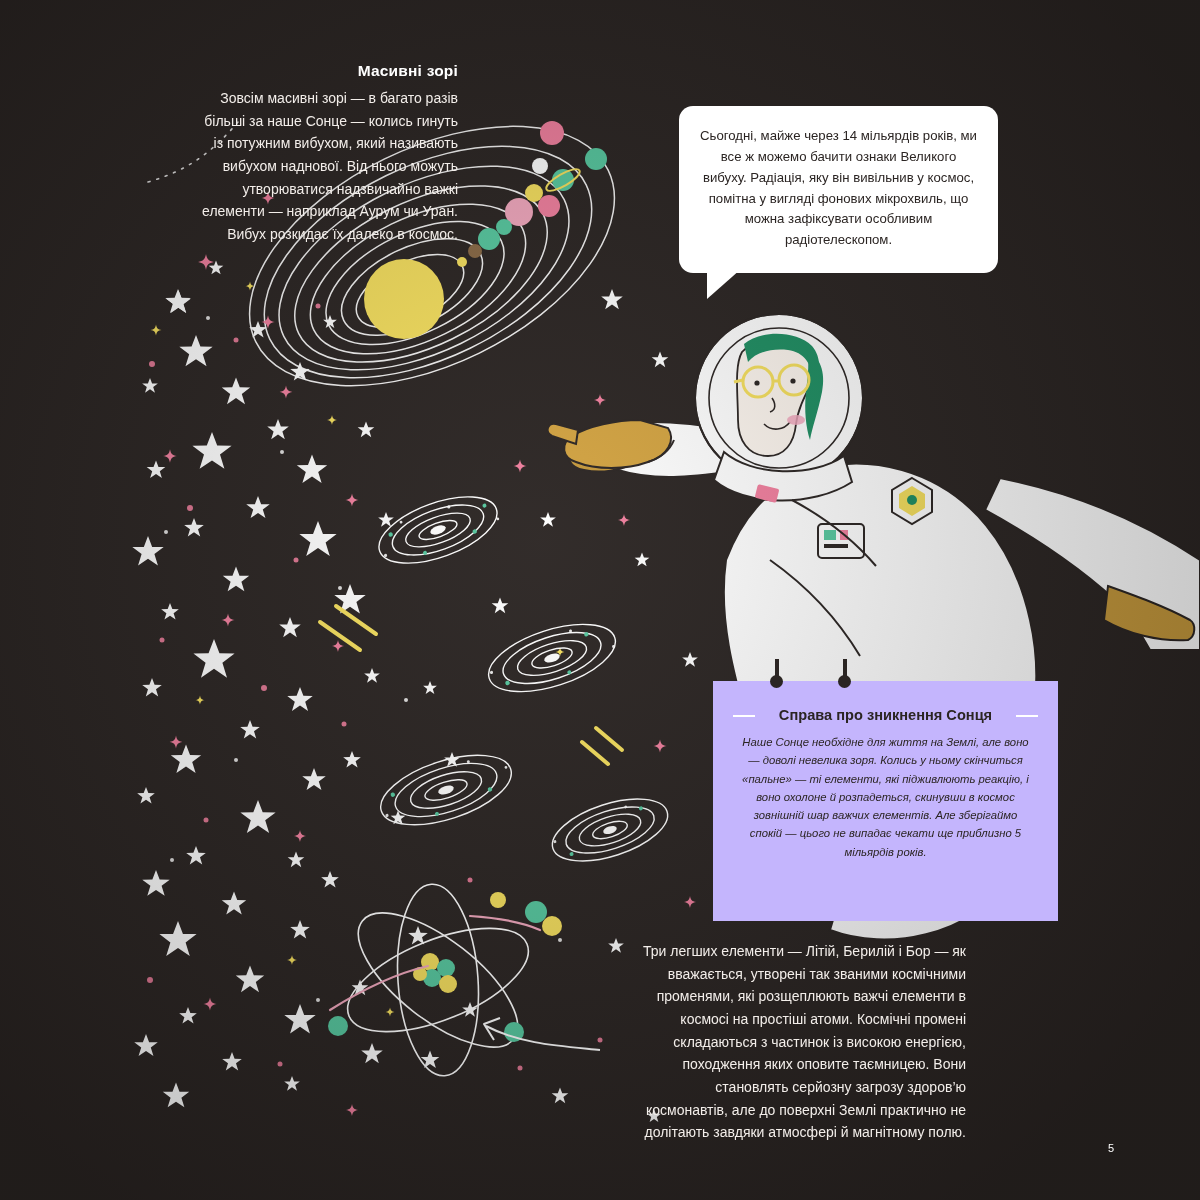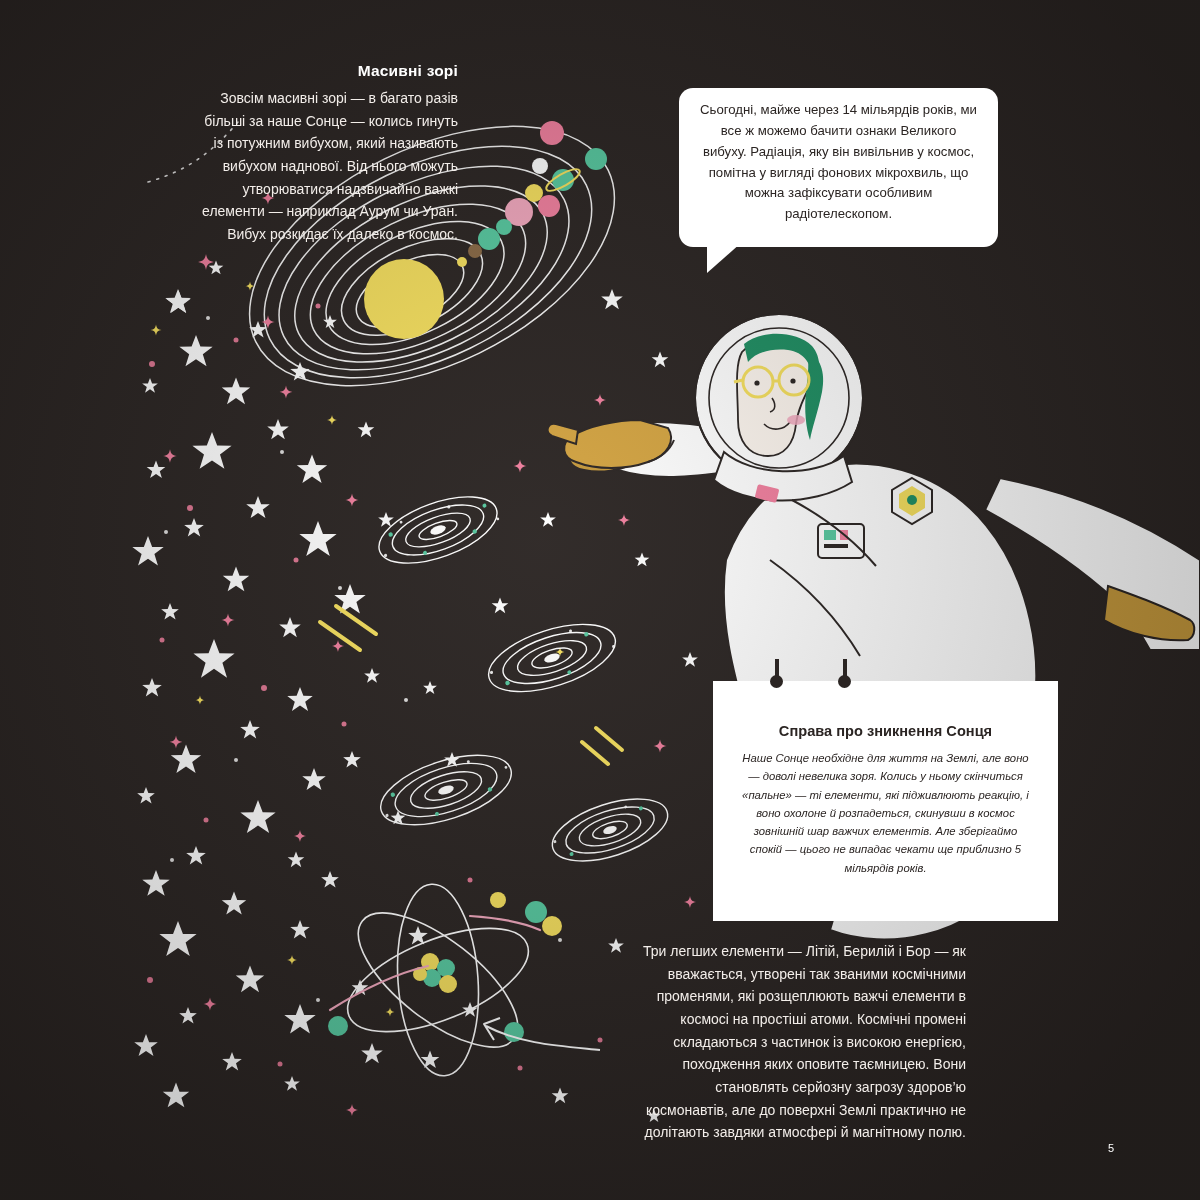--- a/index.html
+++ b/index.html
@@ -20,39 +20,39 @@
     color:#f3eeea;font-size:14px;line-height:1.62;
   }
   .blk-massive{position:absolute;left:196px;top:62px;width:262px;text-align:right;}
   .blk-massive .heading{margin-bottom:7px;text-align:right;}
 
   .blk-cosmic{position:absolute;left:636px;top:940px;width:330px;text-align:right;}
   .blk-cosmic .heading{margin-bottom:6px;}
 
   
   .bubble{
-    position:absolute;left:679px;top:88px;width:319px;
+    position:absolute;left:679px;top:106px;width:319px;
     background:#ffffff;border-radius:14px;
-    padding:12px 20px 22px 20px;
+    padding:20px 20px 22px 20px;
     box-sizing:border-box;
   }
   .bubble p{
     margin:0;color:#2b2523;font-size:13.2px;line-height:1.58;text-align:center;
   }
   .bubble .tail{
     position:absolute;left:28px;bottom:-26px;width:0;height:0;
     border-left:0 solid transparent;
     border-right:34px solid transparent;
     border-top:30px solid #ffffff;
   }
 
   
   .note{
     position:absolute;left:713px;top:681px;width:345px;height:240px;
-    background:#ffffff;box-sizing:border-box;padding:36px 26px 18px 26px;
+    background:#c4b5fd;box-sizing:border-box;padding:20px 26px 18px 26px;
   }
   .note .n-title{
     color:#2b2523;font-size:14.6px;font-weight:bold;text-align:center;margin:6px 0 10px 0;
     position:relative;
   }
   .note .n-title .dash{
     position:absolute;top:50%;width:22px;height:2px;background:#ffffff;
   }
   .note .n-title .dash.l{left:-6px;}
   .note .n-title .dash.r{right:-6px;}

